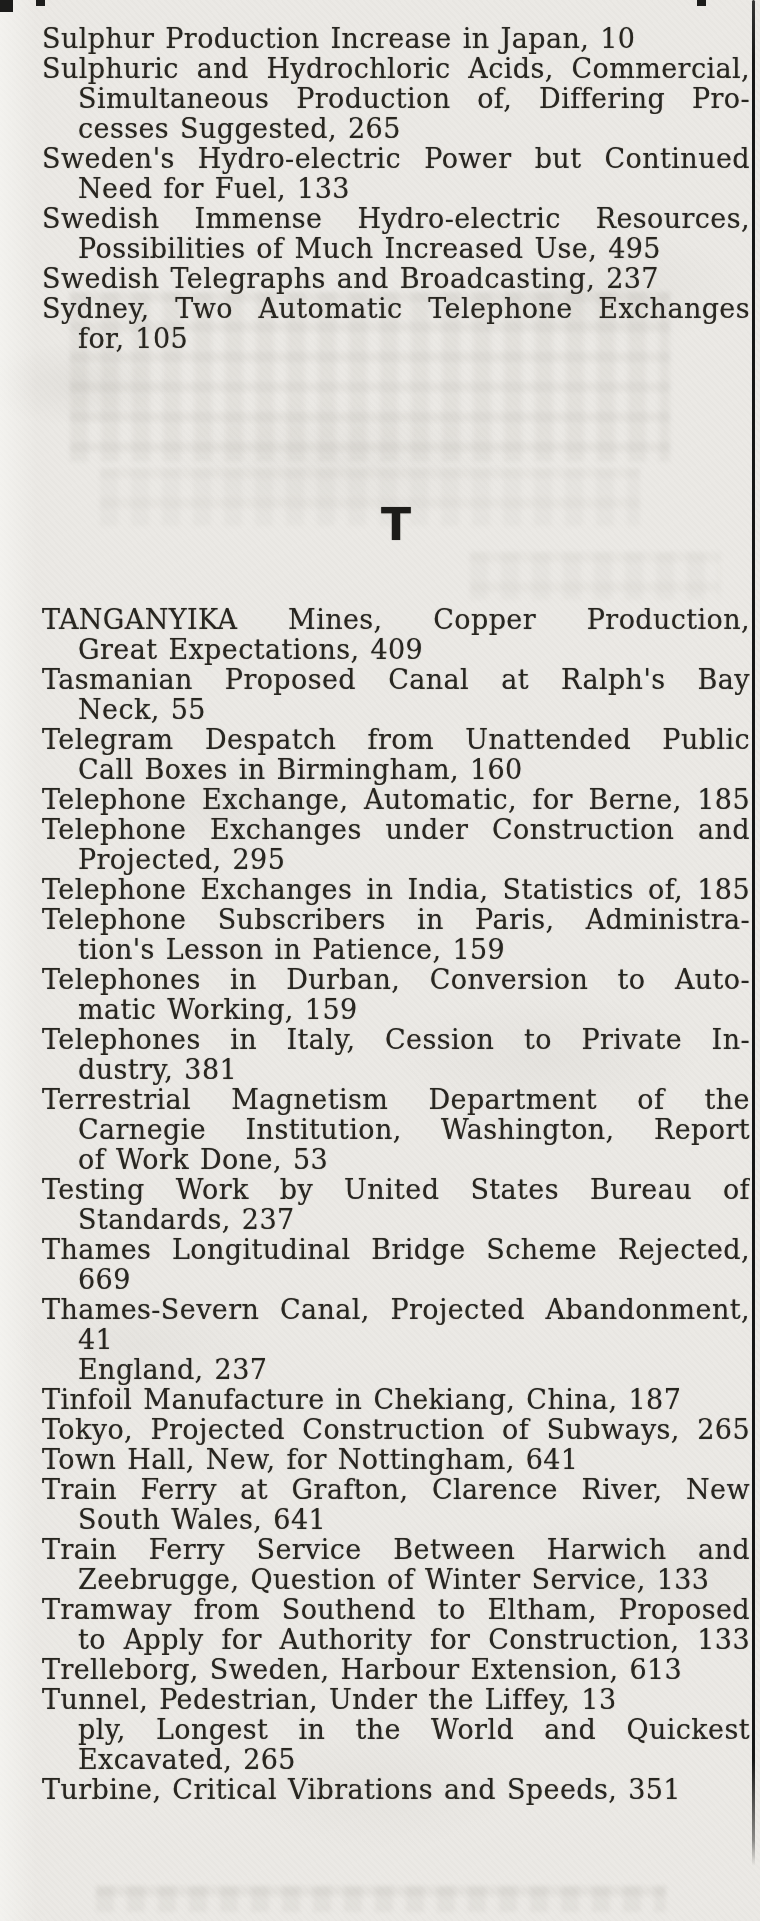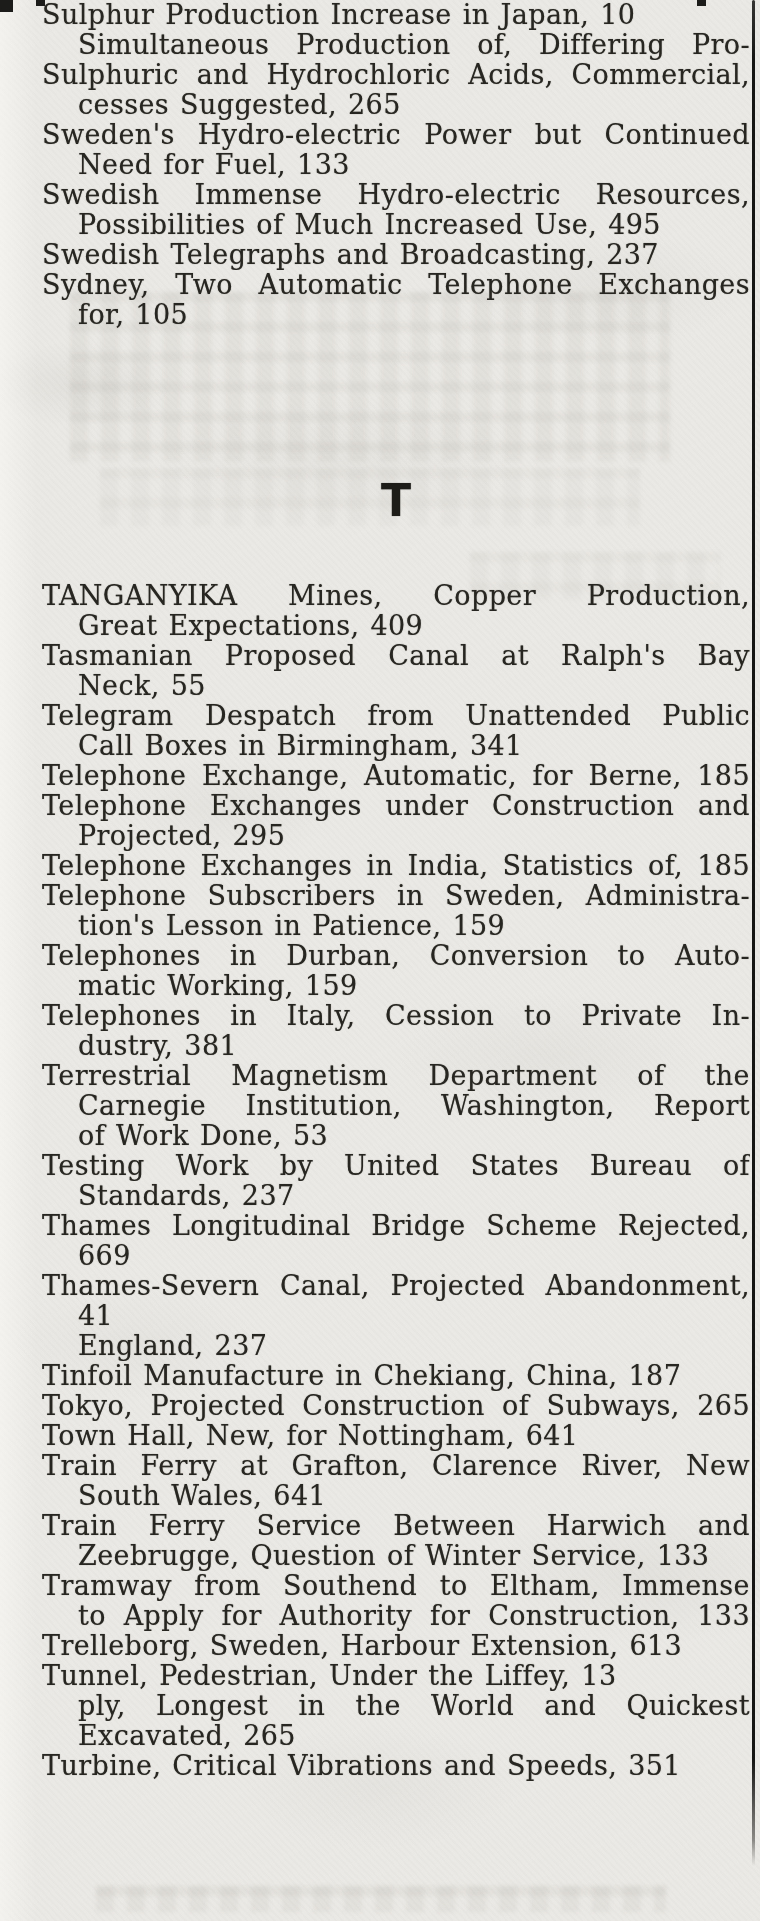--- a/index.html
+++ b/index.html
@@ -60,21 +60,21 @@
       var(--rule) 1760px, rgba(21,21,20,.45) 1840px, rgba(21,21,20,0) 1866px);
   }
   
   .content{
     position:absolute;left:42px;top:0;width:708px;
     color:var(--ink);
     font-size:27px;line-height:30px;
     letter-spacing:.4px;word-spacing:2px;
     text-shadow:0 0 1px rgba(45,42,36,.55);
   }
-  .entries-s{}
+  .entries-s{margin-top:24px;}
   .line{height:30px;line-height:30px;overflow:hidden;text-align:left;}
   .line.ind{padding-left:36px;}
   .line.j{text-align:justify;text-align-last:justify;}
   .line.j::after{content:"";display:inline-block;width:100%;height:0;}
   .sec-heading{
     height:44px;line-height:44px;
     margin-top:149px;margin-bottom:58px;
     text-align:center;
     font-family:"DejaVu Sans","Liberation Sans",sans-serif;
     font-weight:700;font-size:44px;color:#1d1c19;
@@ -96,46 +96,46 @@
 
   <div class="mark m1"></div>
   <div class="mark m2"></div>
   <div class="mark m3"></div>
 
   <div class="col-rule"></div>
 
   <div class="content">
     <div class="entries entries-s">
         <div class="line">Sulphur Production Increase in Japan, 10</div>
+        <div class="line j">Sulphuric and Hydrochloric Acids, Commercial,</div>
         <div class="line ind j">Simultaneous Production of, Differing Pro-</div>
-        <div class="line j">Sulphuric and Hydrochloric Acids, Commercial,</div>
         <div class="line ind">cesses Suggested, 265</div>
         <div class="line j">Sweden's Hydro-electric Power but Continued</div>
         <div class="line ind">Need for Fuel, 133</div>
         <div class="line j">Swedish Immense Hydro-electric Resources,</div>
         <div class="line ind">Possibilities of Much Increased Use, 495</div>
         <div class="line">Swedish Telegraphs and Broadcasting, 237</div>
         <div class="line j">Sydney, Two Automatic Telephone Exchanges</div>
         <div class="line ind">for, 105</div>
       </div>
 
     <div class="sec-heading">T</div>
 
     <div class="entries entries-t">
         <div class="line j">TANGANYIKA Mines, Copper Production,</div>
         <div class="line ind">Great Expectations, 409</div>
         <div class="line j">Tasmanian Proposed Canal at Ralph's Bay</div>
         <div class="line ind">Neck, 55</div>
         <div class="line j">Telegram Despatch from Unattended Public</div>
-        <div class="line ind">Call Boxes in Birmingham, 341</div>
+        <div class="line ind">Call Boxes in Birmingham, 160</div>
         <div class="line j">Telephone Exchange, Automatic, for Berne, 185</div>
         <div class="line j">Telephone Exchanges under Construction and</div>
         <div class="line ind">Projected, 295</div>
         <div class="line j">Telephone Exchanges in India, Statistics of, 185</div>
-        <div class="line j">Telephone Subscribers in Sweden, Administra-</div>
+        <div class="line j">Telephone Subscribers in Paris, Administra-</div>
         <div class="line ind">tion's Lesson in Patience, 159</div>
         <div class="line j">Telephones in Durban, Conversion to Auto-</div>
         <div class="line ind">matic Working, 159</div>
         <div class="line j">Telephones in Italy, Cession to Private In-</div>
         <div class="line ind">dustry, 381</div>
         <div class="line j">Terrestrial Magnetism Department of the</div>
         <div class="line ind j">Carnegie Institution, Washington, Report</div>
         <div class="line ind">of Work Done, 53</div>
         <div class="line j">Testing Work by United States Bureau of</div>
         <div class="line ind">Standards, 237</div>
@@ -144,21 +144,21 @@
         <div class="line j">Thames-Severn Canal, Projected Abandonment,</div>
         <div class="line ind">41</div>
         <div class="line ind">England, 237</div>
         <div class="line">Tinfoil Manufacture in Chekiang, China, 187</div>
         <div class="line j">Tokyo, Projected Construction of Subways, 265</div>
         <div class="line">Town Hall, New, for Nottingham, 641</div>
         <div class="line j">Train Ferry at Grafton, Clarence River, New</div>
         <div class="line ind">South Wales, 641</div>
         <div class="line j">Train Ferry Service Between Harwich and</div>
         <div class="line ind">Zeebrugge, Question of Winter Service, 133</div>
-        <div class="line j">Tramway from Southend to Eltham, Immense</div>
+        <div class="line j">Tramway from Southend to Eltham, Proposed</div>
         <div class="line ind j">to Apply for Authority for Construction, 133</div>
         <div class="line">Trelleborg, Sweden, Harbour Extension, 613</div>
         <div class="line">Tunnel, Pedestrian, Under the Liffey, 13</div>
         <div class="line ind j">ply, Longest in the World and Quickest</div>
         <div class="line ind">Excavated, 265</div>
         <div class="line">Turbine, Critical Vibrations and Speeds, 351</div>
       </div>
   </div>
 </div>
 

